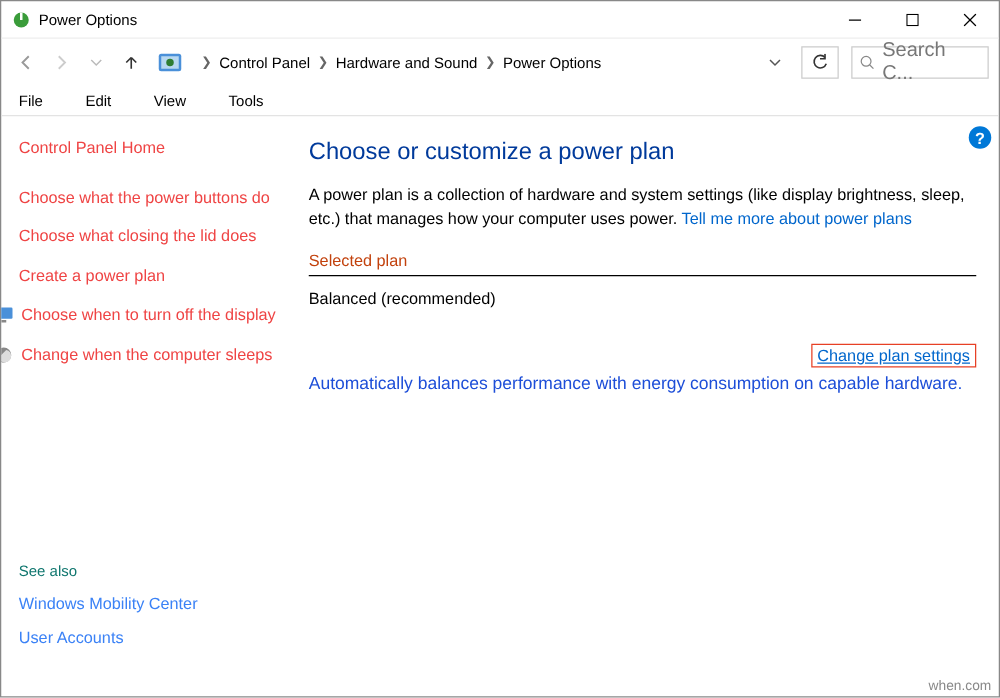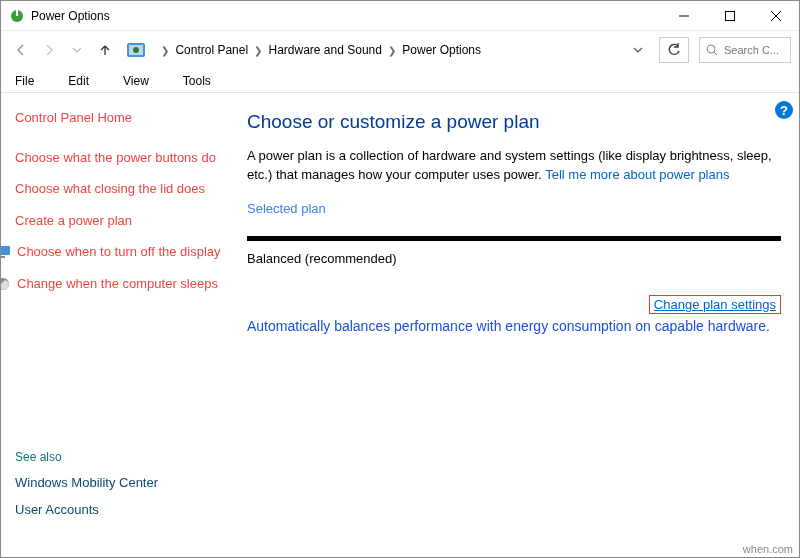--- a/index.html
+++ b/index.html
@@ -16,41 +16,41 @@
     
     .navbar { height: 38px; display: flex; align-items: center; padding: 0 8px; gap: 4px; }
     .nav-arrow { width: 24px; height: 24px; display: flex; align-items: center; justify-content: center; color: #999; }
     .nav-up { width: 24px; height: 24px; display: flex; align-items: center; justify-content: center; color: #333; }
     .addr-icon { width: 22px; height: 22px; margin: 0 4px; }
     .breadcrumb { flex: 1; display: flex; align-items: center; font-size: 12px; height: 26px; }
     .breadcrumb span.sep { color: #666; margin: 0 6px; font-size: 10px; }
     .breadcrumb .crumb { cursor: default; }
     .addr-drop { width: 22px; display:flex; align-items:center; justify-content:center; color:#555; }
     .refresh { width: 30px; height: 26px; border: 1px solid #ccc; display:flex; align-items:center; justify-content:center; margin-left:6px; }
-    .search { width: 92px; height: 26px; border: 1px solid #ccc; margin-left: 6px; display:flex; align-items:center; padding: 0 6px; color:#777; font-size:11px; gap:6px; }
+    .search { width: 110px; height: 26px; border: 1px solid #ccc; margin-left: 6px; display:flex; align-items:center; padding: 0 6px; color:#777; font-size:16px; gap:6px; }
 
     
     .menubar { height: 24px; display:flex; align-items:center; padding: 0 6px; gap: 18px; font-size:12px; border-bottom: 1px solid #e3e3e3; }
     .menubar .menu-item { padding: 2px 8px; }
 
     
     .content { display:flex; height: calc(100% - 30px - 38px - 24px - 18px); position: relative; }
     .sidebar { width: 232px; padding: 16px 10px 10px 14px; font-size: 13px; }
     .sidebar a { color: #ef4444; text-decoration: none; display:block; margin-bottom: 14px; line-height: 1.35; }
     .sidebar .with-icon { display:flex; align-items:flex-start; gap:6px; margin-left:-20px; padding-left:0; }
     .sidebar .with-icon .ico { width:16px; height:16px; flex-shrink:0; margin-top:1px; }
     .see-also { position:absolute; bottom: 10px; left:14px; width:200px; }
     .see-also .hdr { color:#0f766e; font-size:12px; margin-bottom:10px; }
-    .see-also a { color:#0c4a6e; text-decoration:none; display:block; margin-bottom:10px; font-size:13px; }
+    .see-also a { color:#3b82f6; text-decoration:none; display:block; margin-bottom:10px; font-size:13px; }
 
     .main { flex:1; padding: 18px 18px 10px 14px; position:relative; }
     .main h1 { color:#003a9b; font-weight: normal; font-size: 19px; margin-bottom: 14px; }
     .main p.desc { font-size: 13px; line-height: 1.45; margin-bottom: 16px; }
     .main p.desc a { color:#0066cc; }
-    .section-label { font-size: 13px; color:#3b82f6; border-bottom: 5px solid #000000; padding-bottom: 20px; margin-bottom: 10px; }
+    .section-label { font-size: 13px; color:#c2410c; border-bottom: 1px solid #000000; padding-bottom: 4px; margin-bottom: 10px; }
     .plan-row { display:flex; justify-content: space-between; font-size:13px; margin-bottom:4px; align-items:flex-start; }
     .plan-link { color:#0066cc; text-decoration: underline; border: 1px solid #e74025; padding: 1px 4px; margin-top: 44px; }
     .plan-desc { font-size:14px; color:#1d4ed8; }
 
     .help-icon { position:absolute; top: 100px; right: 6px; width:18px; height:18px; background:#0078d7; border-radius:50%; color:#fff; font-size:13px; font-weight:bold; display:flex; align-items:center; justify-content:center; }
 
     .watermark { position:absolute; bottom:2px; right:6px; font-size:11px; color:#888; }
   </style>
 </head>
 <body>

